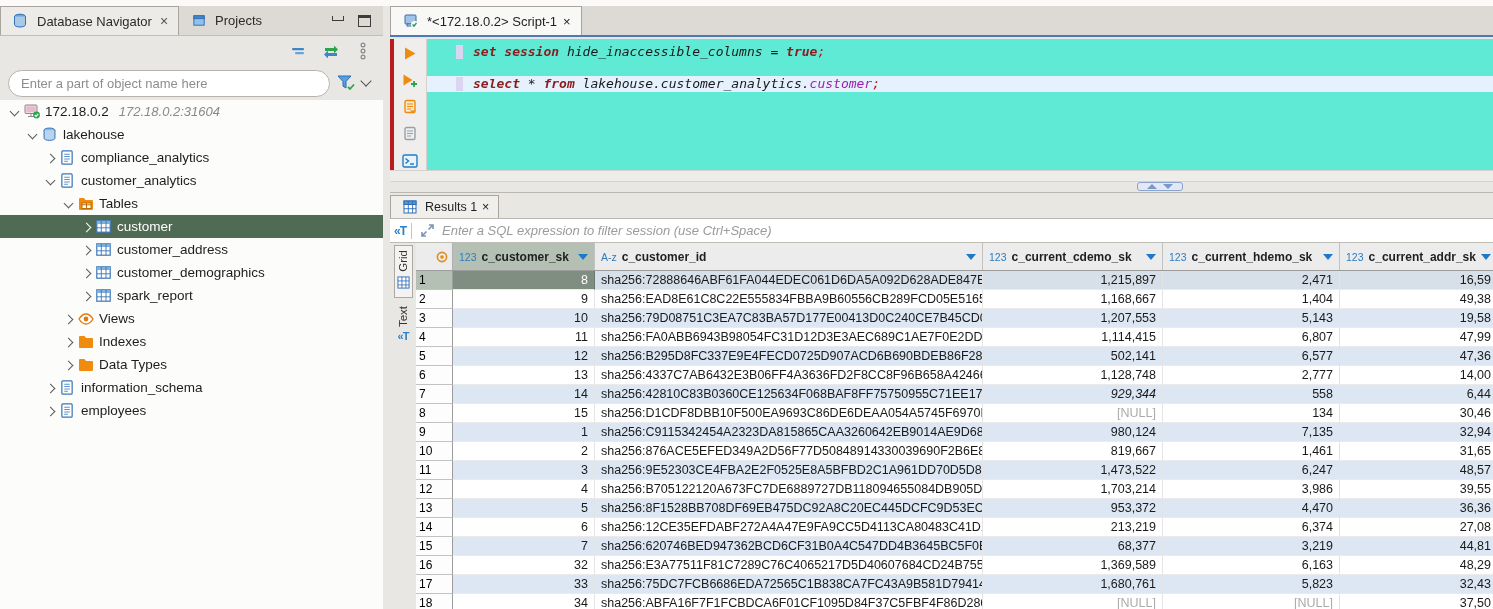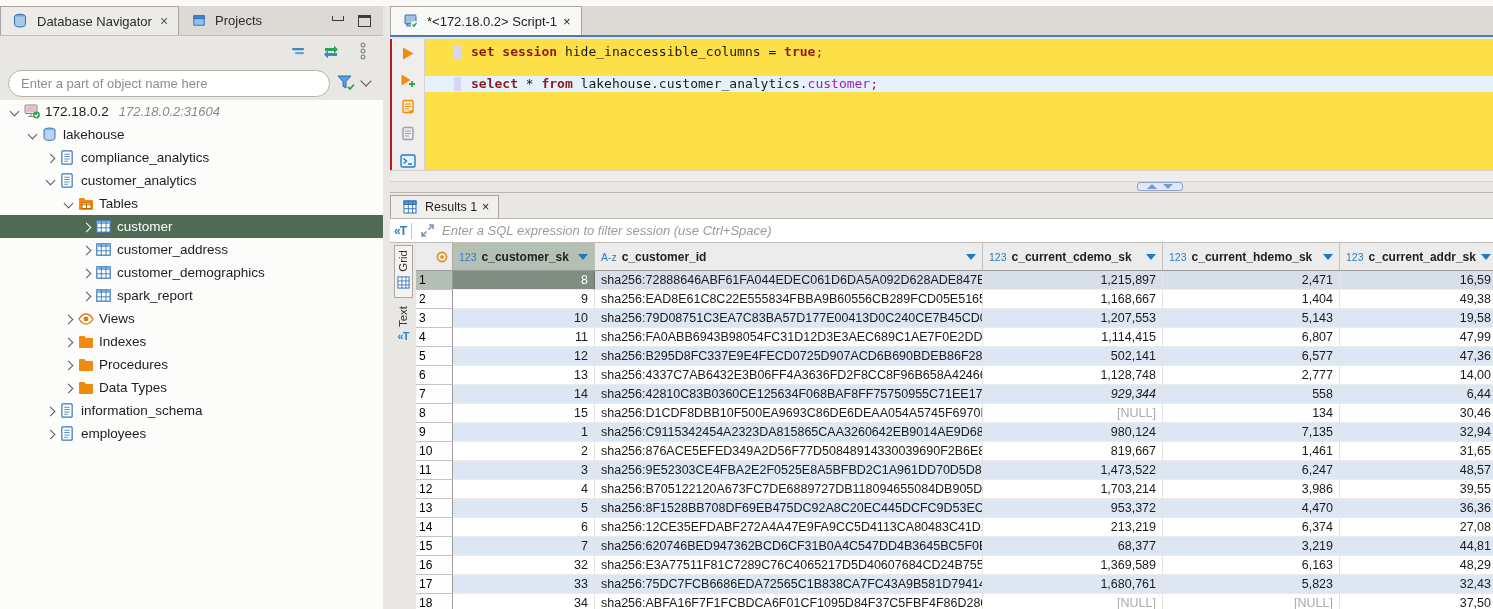--- a/index.html
+++ b/index.html
@@ -39,21 +39,21 @@
   .tdetail{margin-left:10px;font-style:italic;color:#8a8a8a;font-size:13px;}
 
   
   #right{position:absolute;left:390px;top:0;width:1103px;height:609px;}
 
   
   #editor-tabbar{position:absolute;left:0;top:6px;width:100%;height:31px;background:#dddad5;
     border-bottom:2px solid #4d79b8;display:flex;}
   .etab{display:flex;align-items:center;gap:6px;padding:0 10px;font-size:13px;color:#1f1f1f;
     background:#f8f8f6;border:1px solid #a9a49e;border-bottom:none;}
-  #editor-body{position:absolute;left:0;top:39px;width:100%;height:131px;display:flex;border-left:2px solid #b91c1c;background:#fde047;}
+  #editor-body{position:absolute;left:0;top:39px;width:100%;height:131px;display:flex;border-left:4px solid #b91c1c;background:#5eead4;font-style:italic;}
   #exec-toolbar{flex:0 0 33px;background:#efeeec;border-right:1px solid #d5d2ce;
     display:flex;flex-direction:column;align-items:center;padding-top:6px;gap:9px;}
   .exbtn{width:20px;height:18px;display:flex;align-items:center;justify-content:center;}
   #editor-text{flex:1;position:relative;padding-top:5px;font-family:"DejaVu Sans Mono",monospace;font-size:13px;}
   .code-line{height:16px;line-height:16px;position:relative;padding-left:46px;white-space:pre;}
   .code-line.hl{background:#e5f1fd;}
   .gutter-bar{position:absolute;left:29px;top:1px;width:7px;height:14px;background:#dad5f3;}
   .tk-keyword{color:#8b1c1c;font-weight:bold;}
   .tk-plain{color:#1a1a1a;}
   .tk-object{color:#a21caf;}
@@ -293,29 +293,20 @@
         </span>
         <span>Indexes</span>
       </div>
       <div class="tree-item" style="padding-left: 62px;">
         <span class="chev right"></span>
         <span class="ticon">
           <svg width="16" height="13" viewBox="0 0 16 13">
             <path d="M1 12V2a1 1 0 0 1 1-1h4.5L8 3h6a1 1 0 0 1 1 1v8a1 1 0 0 1-1 1H2a1 1 0 0 1-1-1z" fill="#ef8b0e"></path>
           </svg>
         </span>
-        <span>Procedures</span>
-      </div>
-      <div class="tree-item" style="padding-left: 62px;">
-        <span class="chev right"></span>
-        <span class="ticon">
-          <svg width="16" height="13" viewBox="0 0 16 13">
-            <path d="M1 12V2a1 1 0 0 1 1-1h4.5L8 3h6a1 1 0 0 1 1 1v8a1 1 0 0 1-1 1H2a1 1 0 0 1-1-1z" fill="#ef8b0e"></path>
-          </svg>
-        </span>
         <span>Data Types</span>
       </div>
       <div class="tree-item" style="padding-left: 44px;">
         <span class="chev right"></span>
         <span class="ticon">
           <svg width="14" height="15" viewBox="0 0 14 16">
             <rect x="1.5" y="1" width="11" height="14" rx="1" fill="#fff" stroke="#3a76b8" stroke-width="1.3"></rect>
             <path d="M4 4.5h6M4 7h6M4 9.5h6M4 12h4" stroke="#5e93c8" stroke-width="1.1"></path>
           </svg>
         </span>

